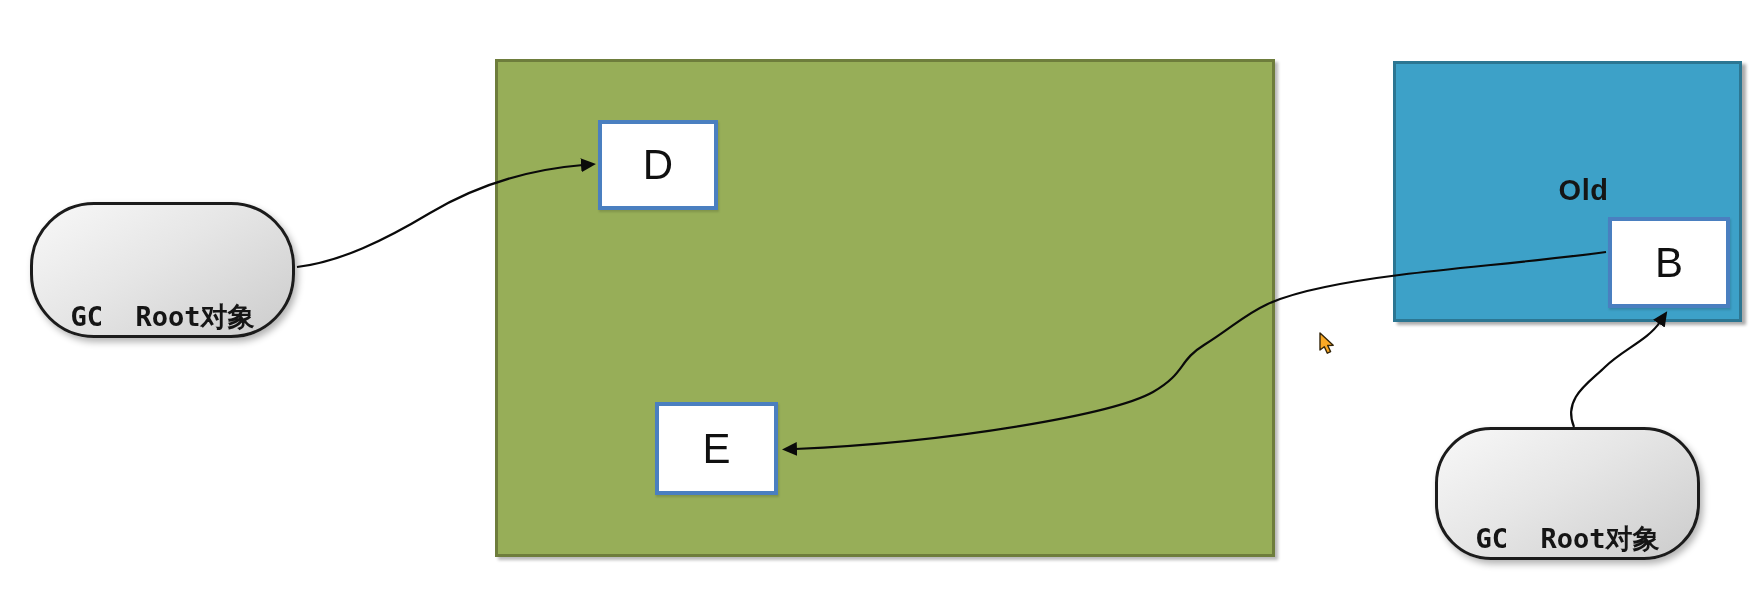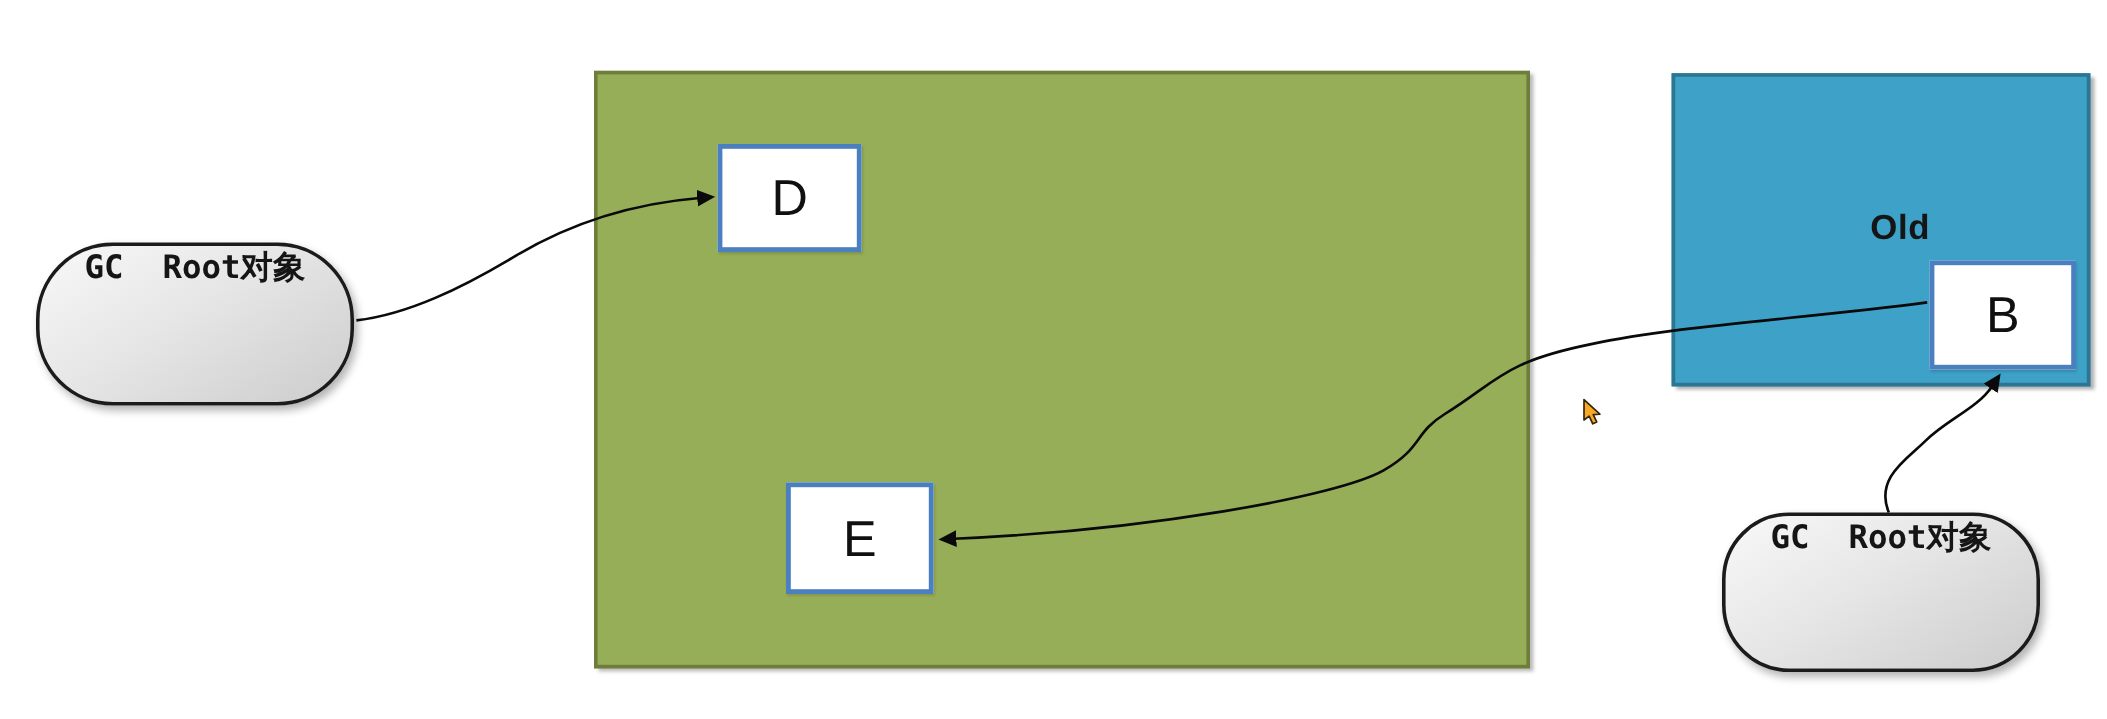--- a/index.html
+++ b/index.html
@@ -50,21 +50,21 @@
   }
   #obj-d{left:100px;top:58px;width:120px;height:90px;}
   #obj-e{left:157px;top:340px;width:123px;height:93px;}
   #obj-b{left:212px;top:153px;width:122px;height:91px;}
   
   .gc-pill{
     position:absolute;
     box-sizing:border-box;
     background:linear-gradient(148deg, var(--pill-top) 0%, #e6e6e6 45%, var(--pill-bottom) 100%);
     border:3px solid var(--pill-border);
-    display:flex;align-items:flex-start;justify-content:center;
+    display:flex;align-items:flex-end;justify-content:center;
     font-family:"DejaVu Sans Mono","DejaVu Sans",monospace;
     font-weight:bold;
     font-size:27px;
     color:var(--text);
     white-space:pre;
     box-shadow:3px 4px 7px rgba(0,0,0,0.3);
   }
   #gc-root-left{left:30px;top:202px;width:265px;height:136px;border-radius:64px;}
   #gc-root-right{left:1435px;top:427px;width:265px;height:133px;border-radius:56px;}
   

